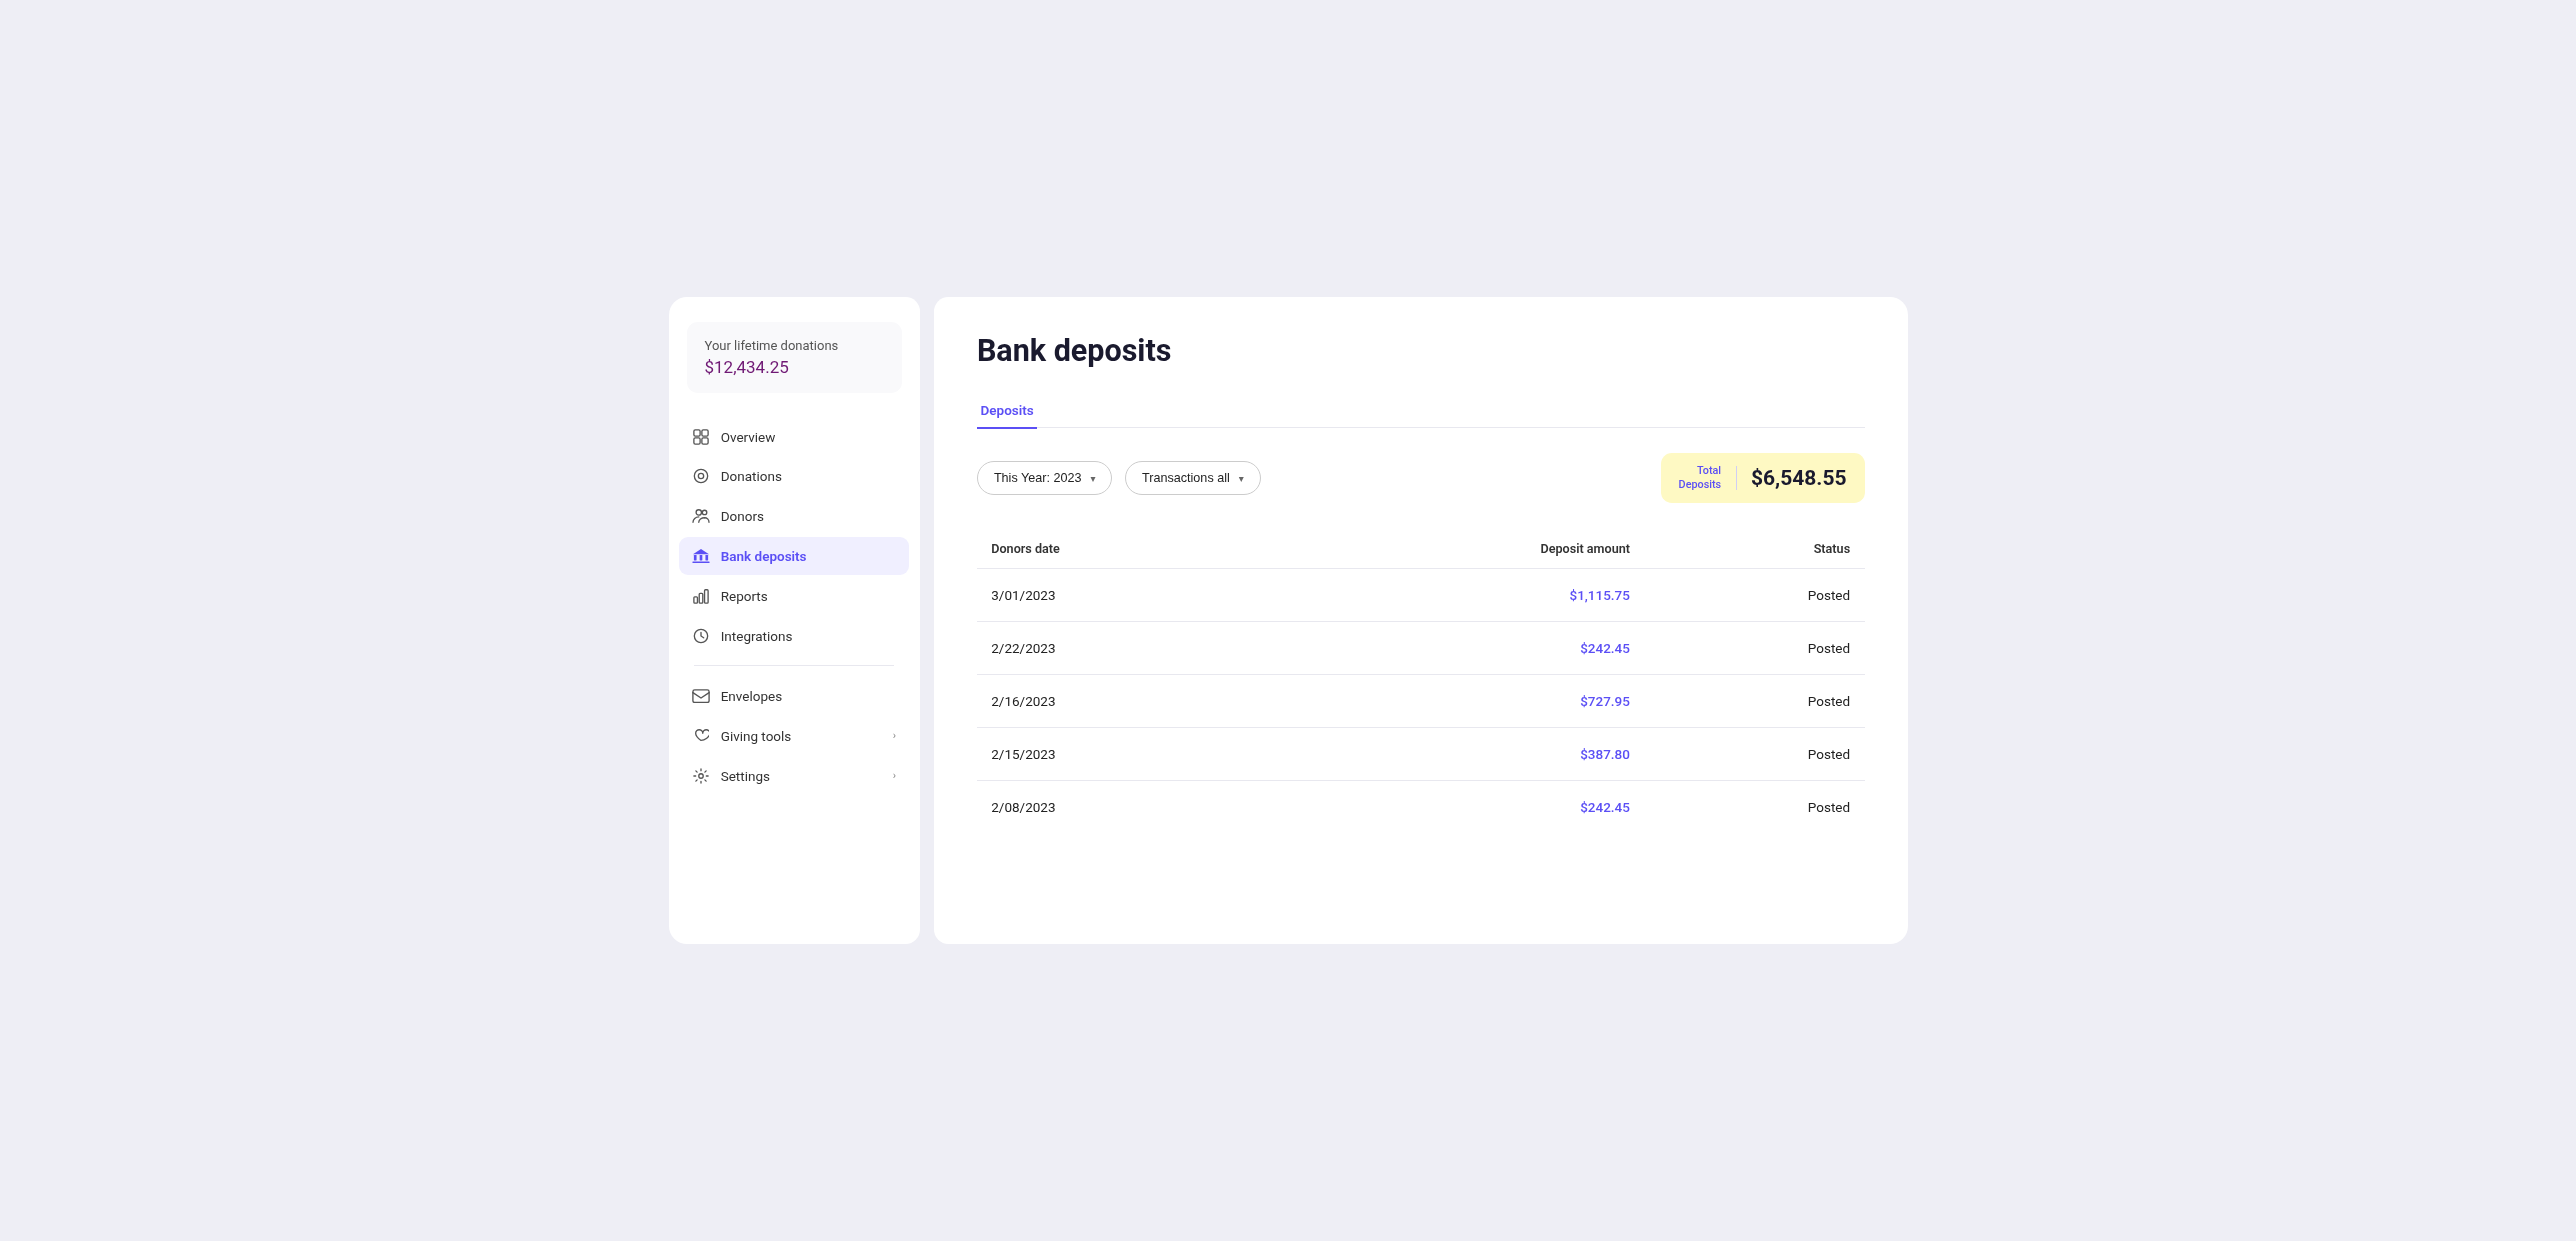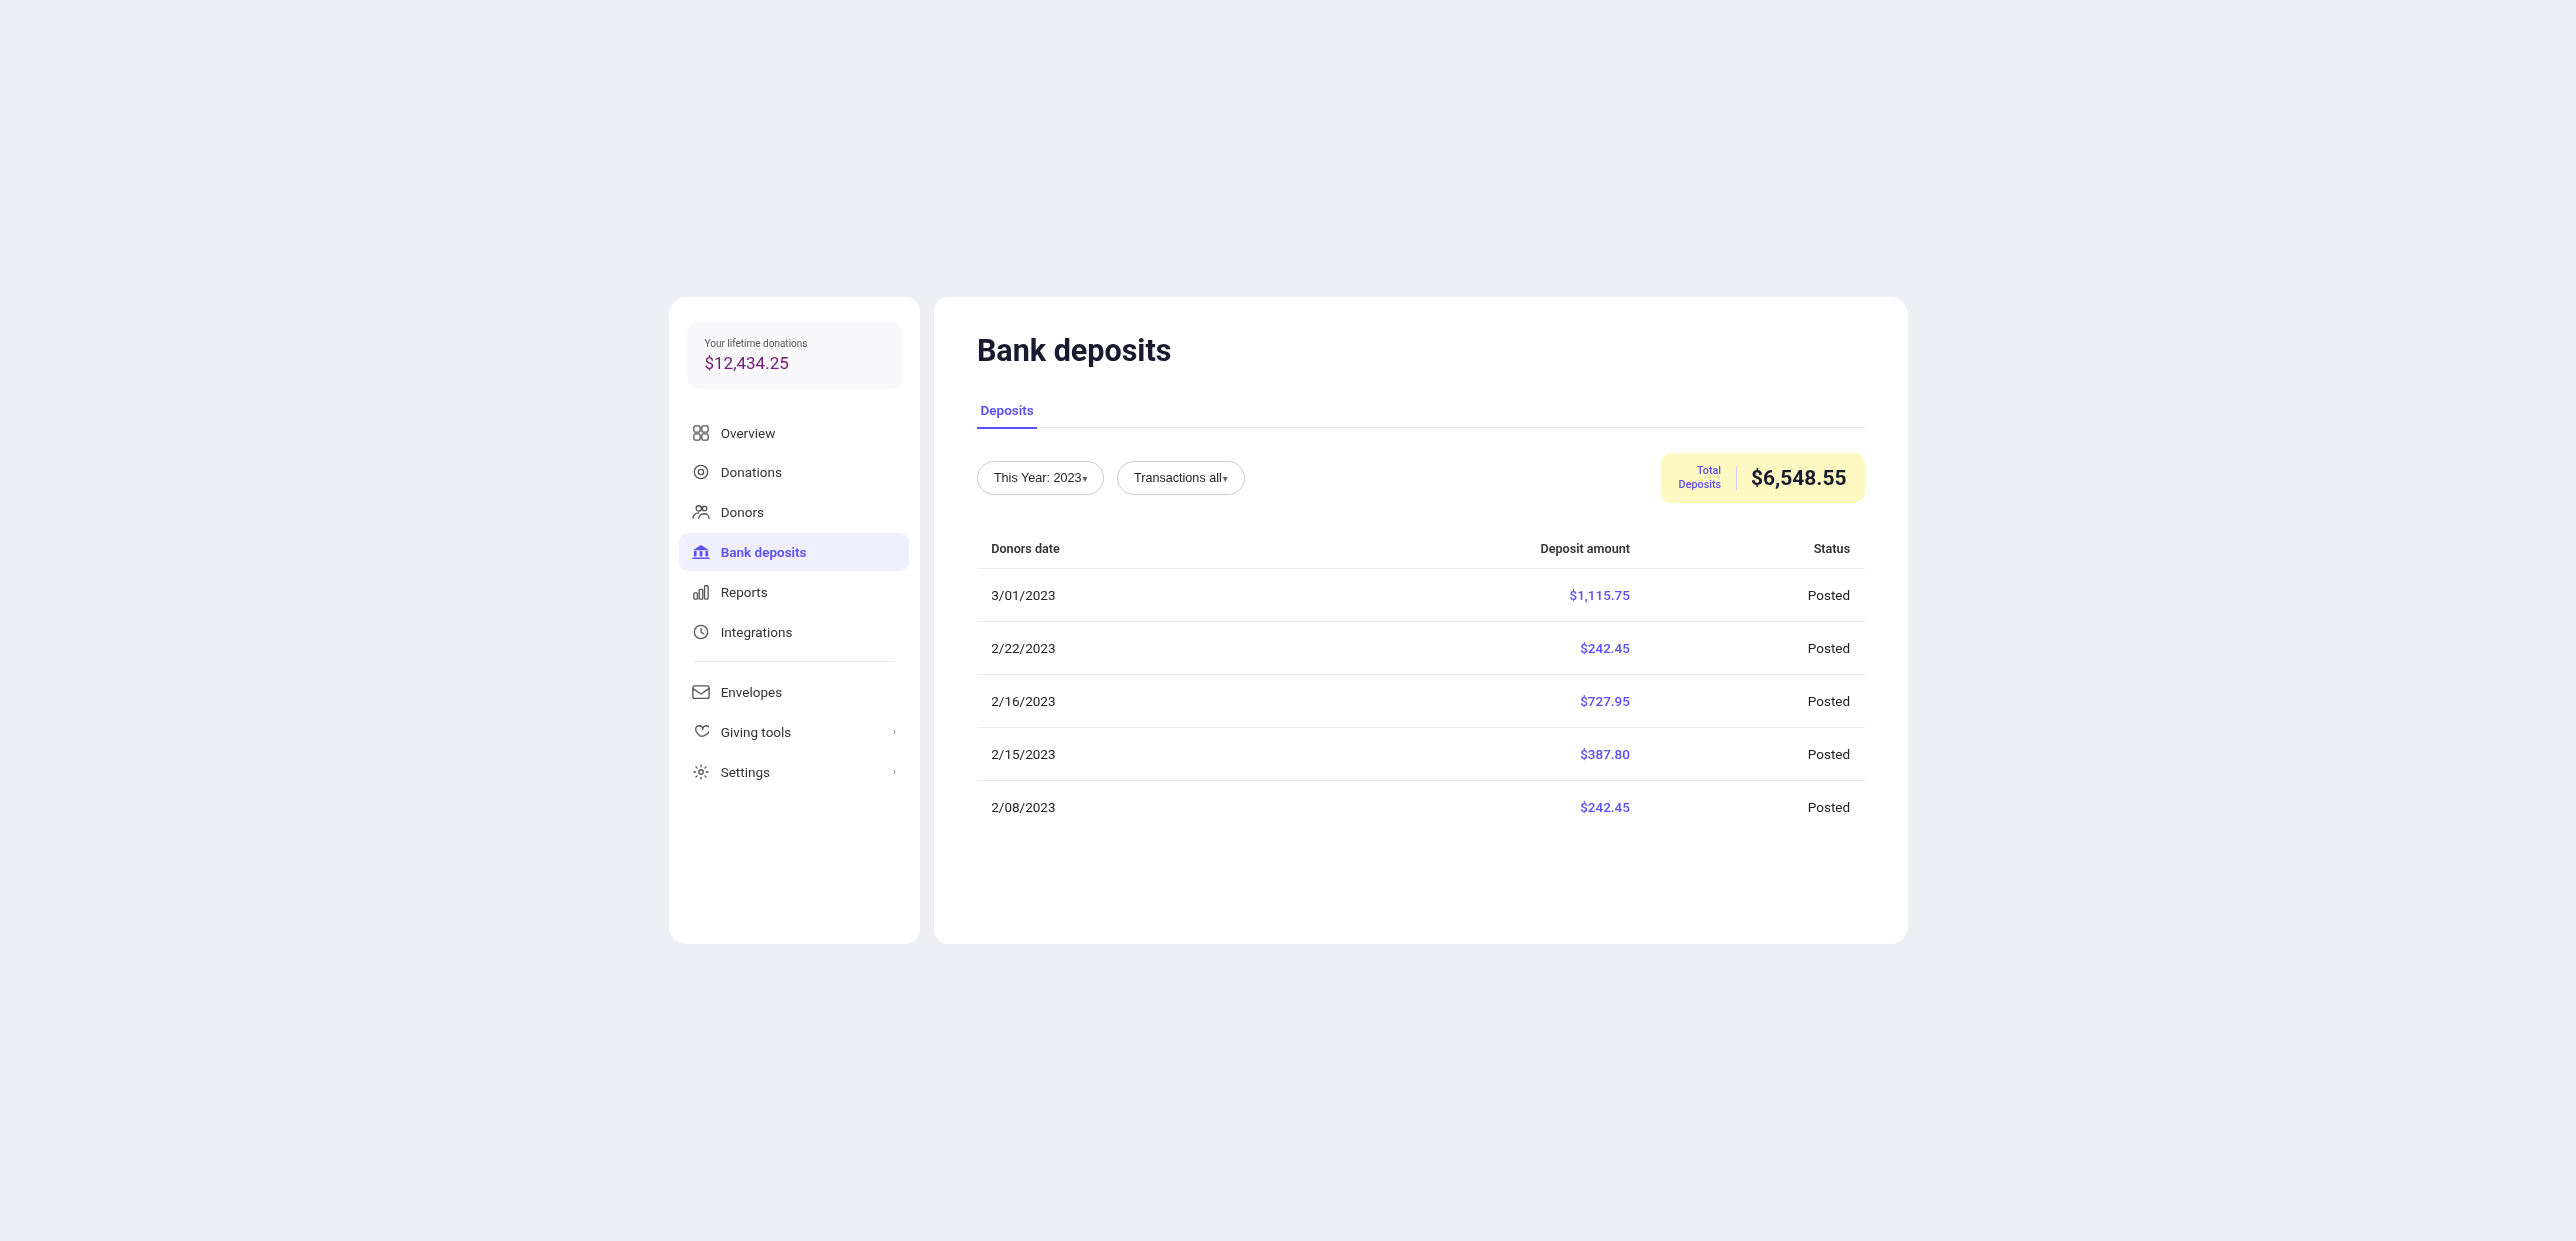--- a/index.html
+++ b/index.html
@@ -33,21 +33,21 @@
       flex-direction: column;
       gap: 0;
     }
     .lifetime-card {
       margin: 0 18px 25px 18px;
       background: #f9f9fb;
       border-radius: 10.8px;
       padding: 16px 18px;
     }
     .lifetime-label {
-      font-size: 10px;
+      font-size: 13px;
       color: #555;
       margin-bottom: 3.6px;
     }
     .lifetime-amount {
       font-size: 17px;
       font-weight: 400;
       color: #701a75;
     }
     .nav-section {
       display: flex;
@@ -129,21 +129,21 @@
     
     .filters-row {
       display: flex;
       align-items: center;
       gap: 12.6px;
       margin-bottom: 29px;
     }
     .filter-btn {
       display: flex;
       align-items: center;
-      gap: 1px;
+      gap: 9px;
       padding: 9px 16px;
       border: 1.3px solid #ccc;
       border-radius: 21.6px;
       background: #fff;
       font-size: 12.6px;
       color: #222;
       cursor: pointer;
       font-weight: 400;
     }
     .filter-btn .chevron {

